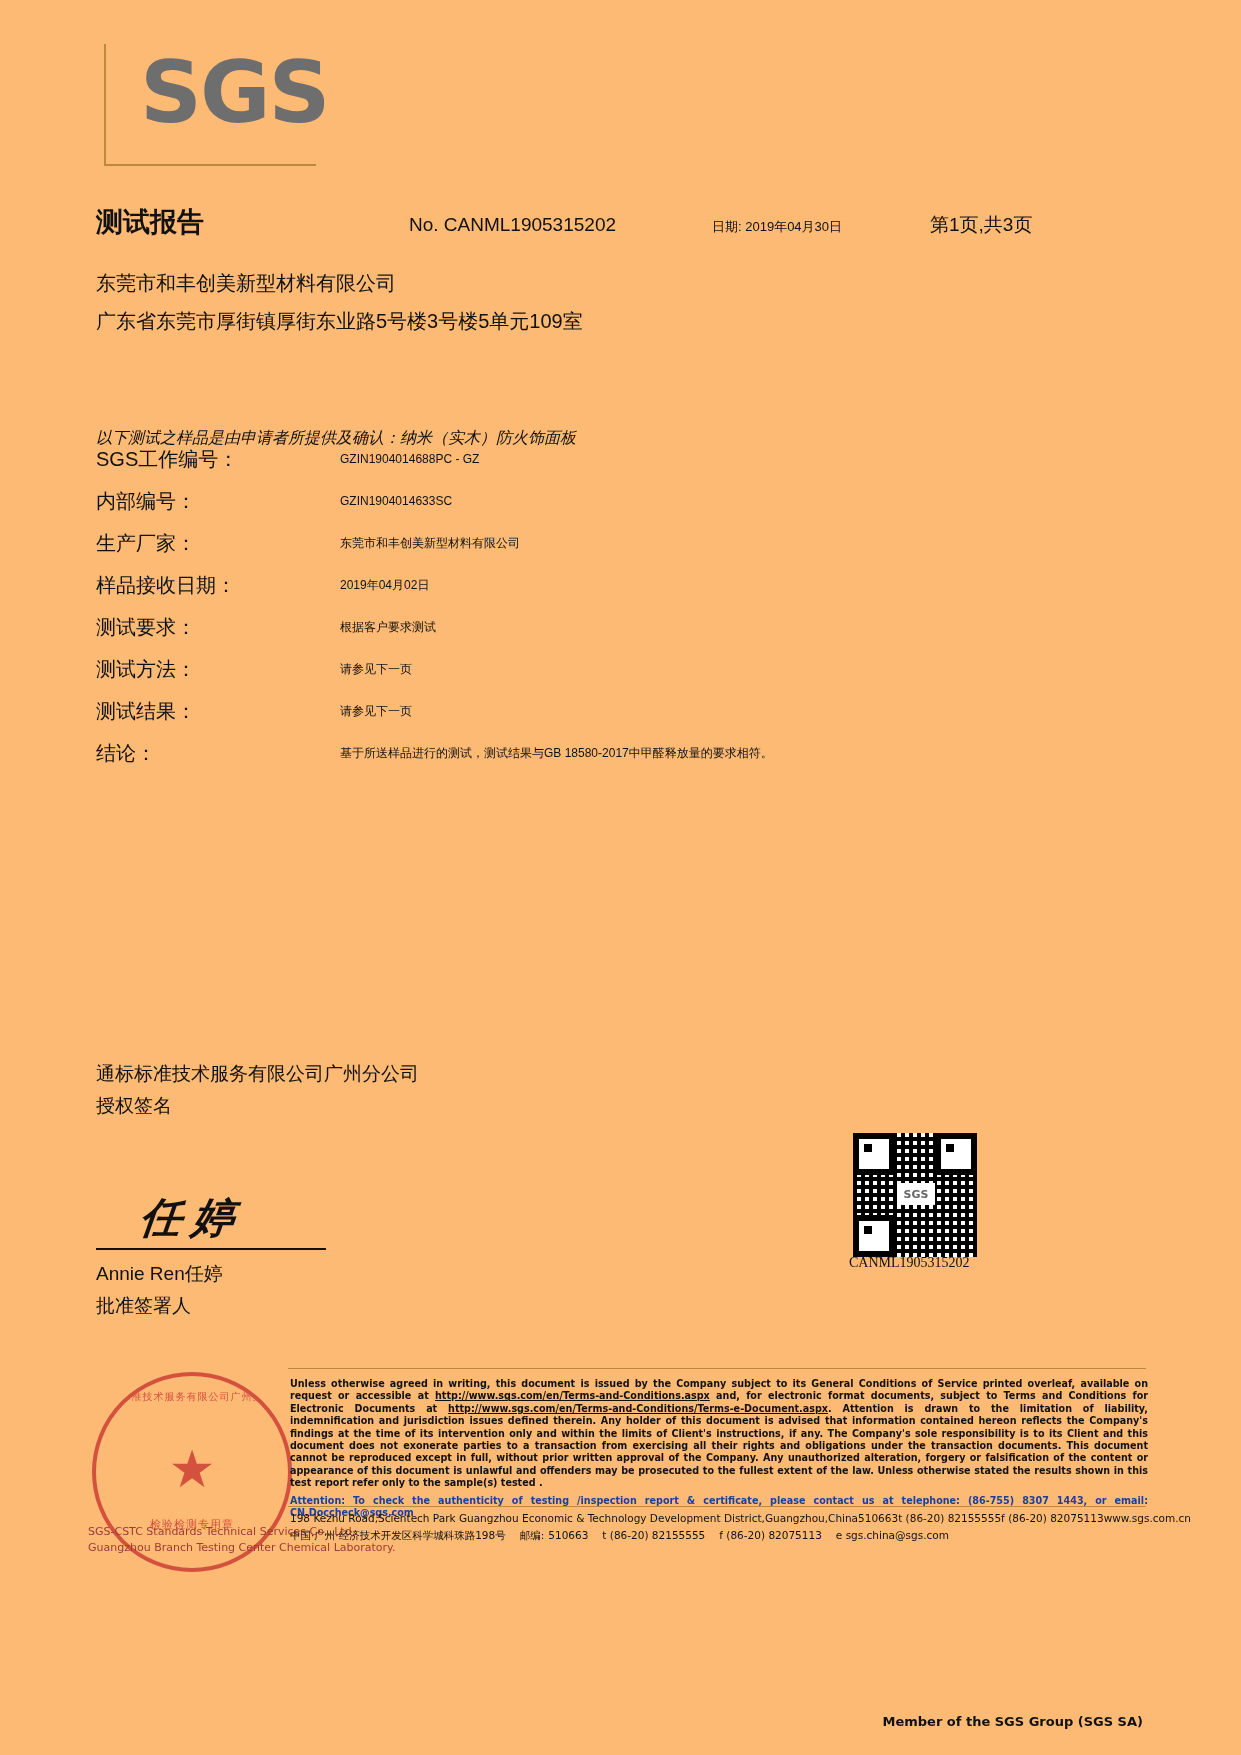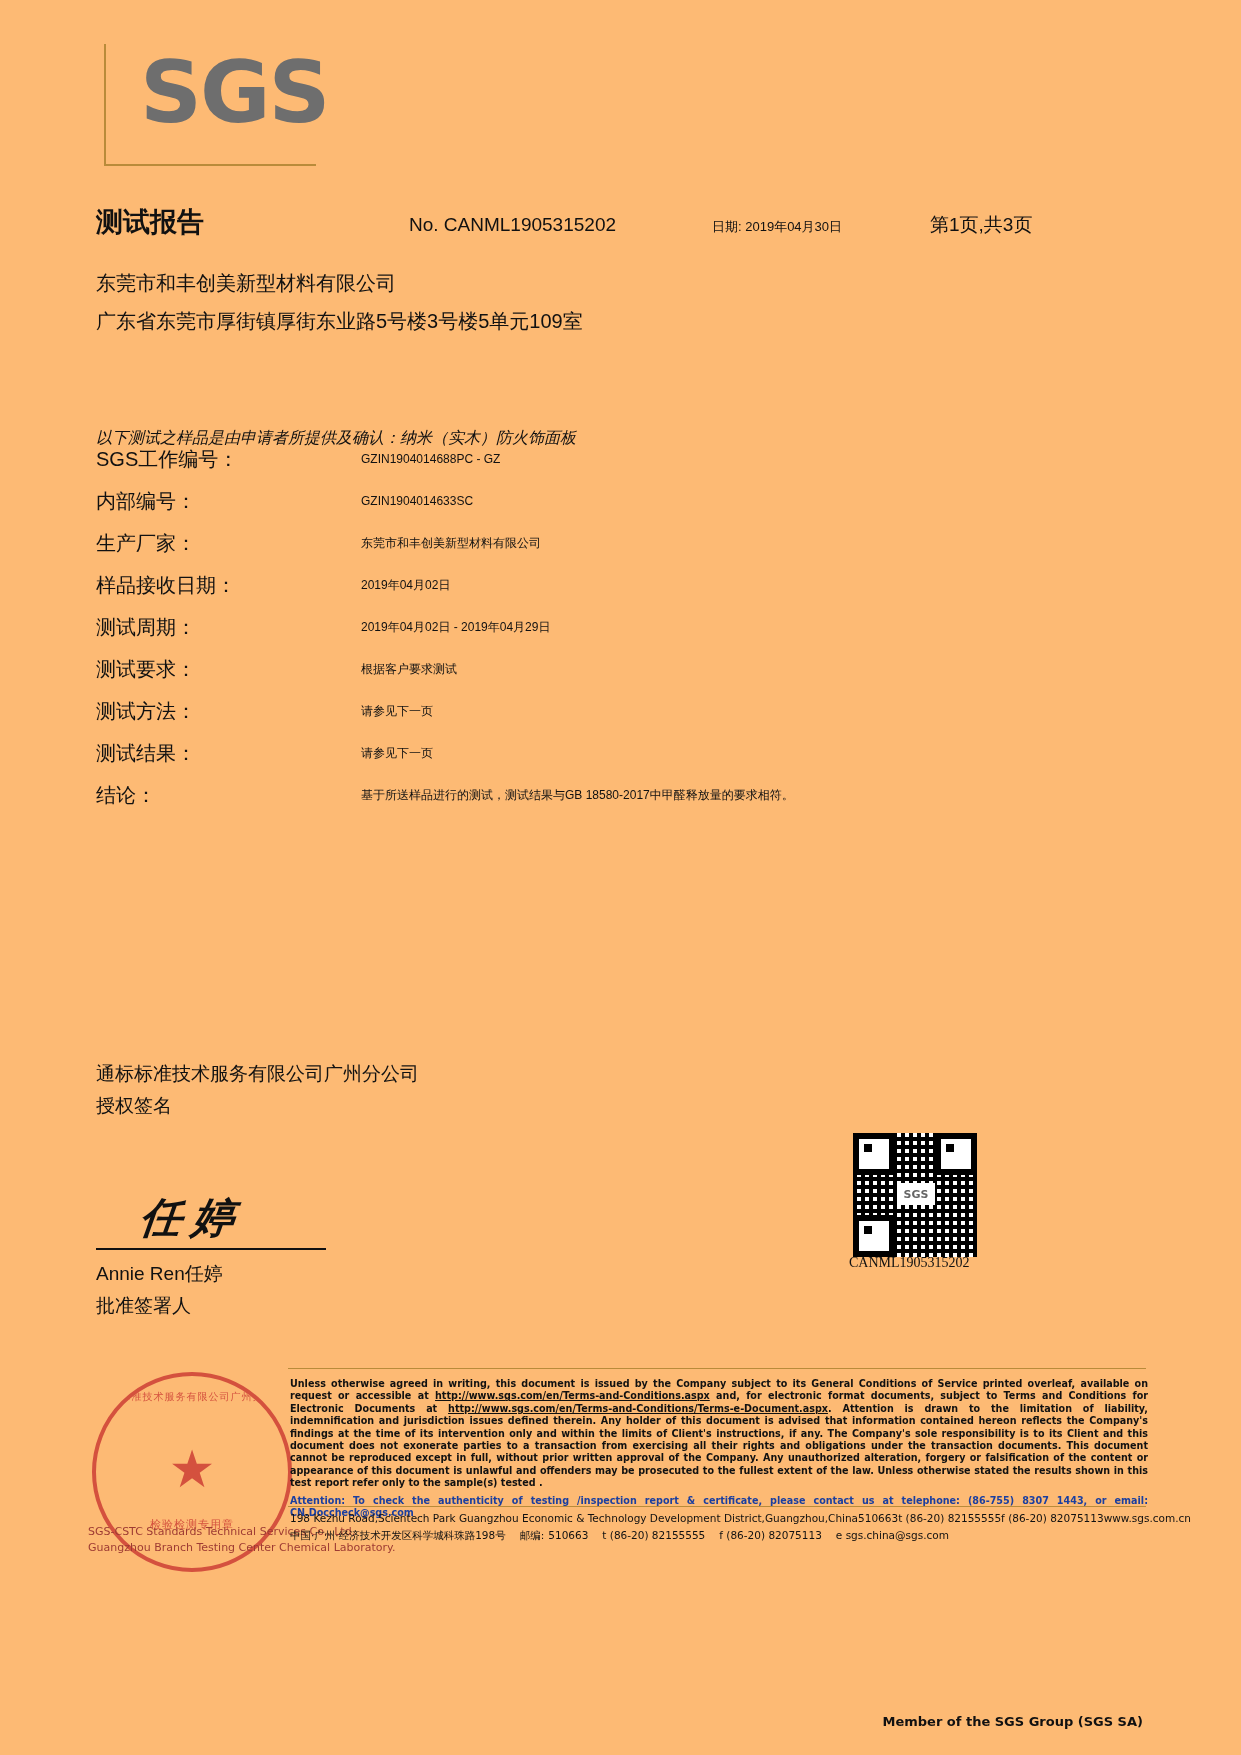--- a/index.html
+++ b/index.html
@@ -118,21 +118,20 @@
   .fields {
     position: absolute;
     left: 96px;
     top: 444px;
     width: 1010px;
   }
   .field-row {
     display: flex;
     align-items: flex-start;
     margin-bottom: 12px;
-    gap: 21px;
   }
   .field-label {
     width: 244px;
     flex: 0 0 244px;
     font-size: 20px;
     color: #111;
     line-height: 30px;
   }
   .field-value {
     font-size: 12px;
@@ -407,24 +406,20 @@
       <div class="field-label">内部编号：</div>
       <div class="field-value">GZIN1904014633SC</div>
     </div>
     <div class="field-row">
       <div class="field-label">生产厂家：</div>
       <div class="field-value">东莞市和丰创美新型材料有限公司</div>
     </div>
     <div class="field-row">
       <div class="field-label">样品接收日期：</div>
       <div class="field-value">2019年04月02日</div>
-    </div>
-    <div class="field-row">
-      <div class="field-label">测试周期：</div>
-      <div class="field-value">2019年04月02日 - 2019年04月29日</div>
     </div>
     <div class="field-row">
       <div class="field-label">测试要求：</div>
       <div class="field-value">根据客户要求测试</div>
     </div>
     <div class="field-row">
       <div class="field-label">测试方法：</div>
       <div class="field-value">请参见下一页</div>
     </div>
     <div class="field-row">

